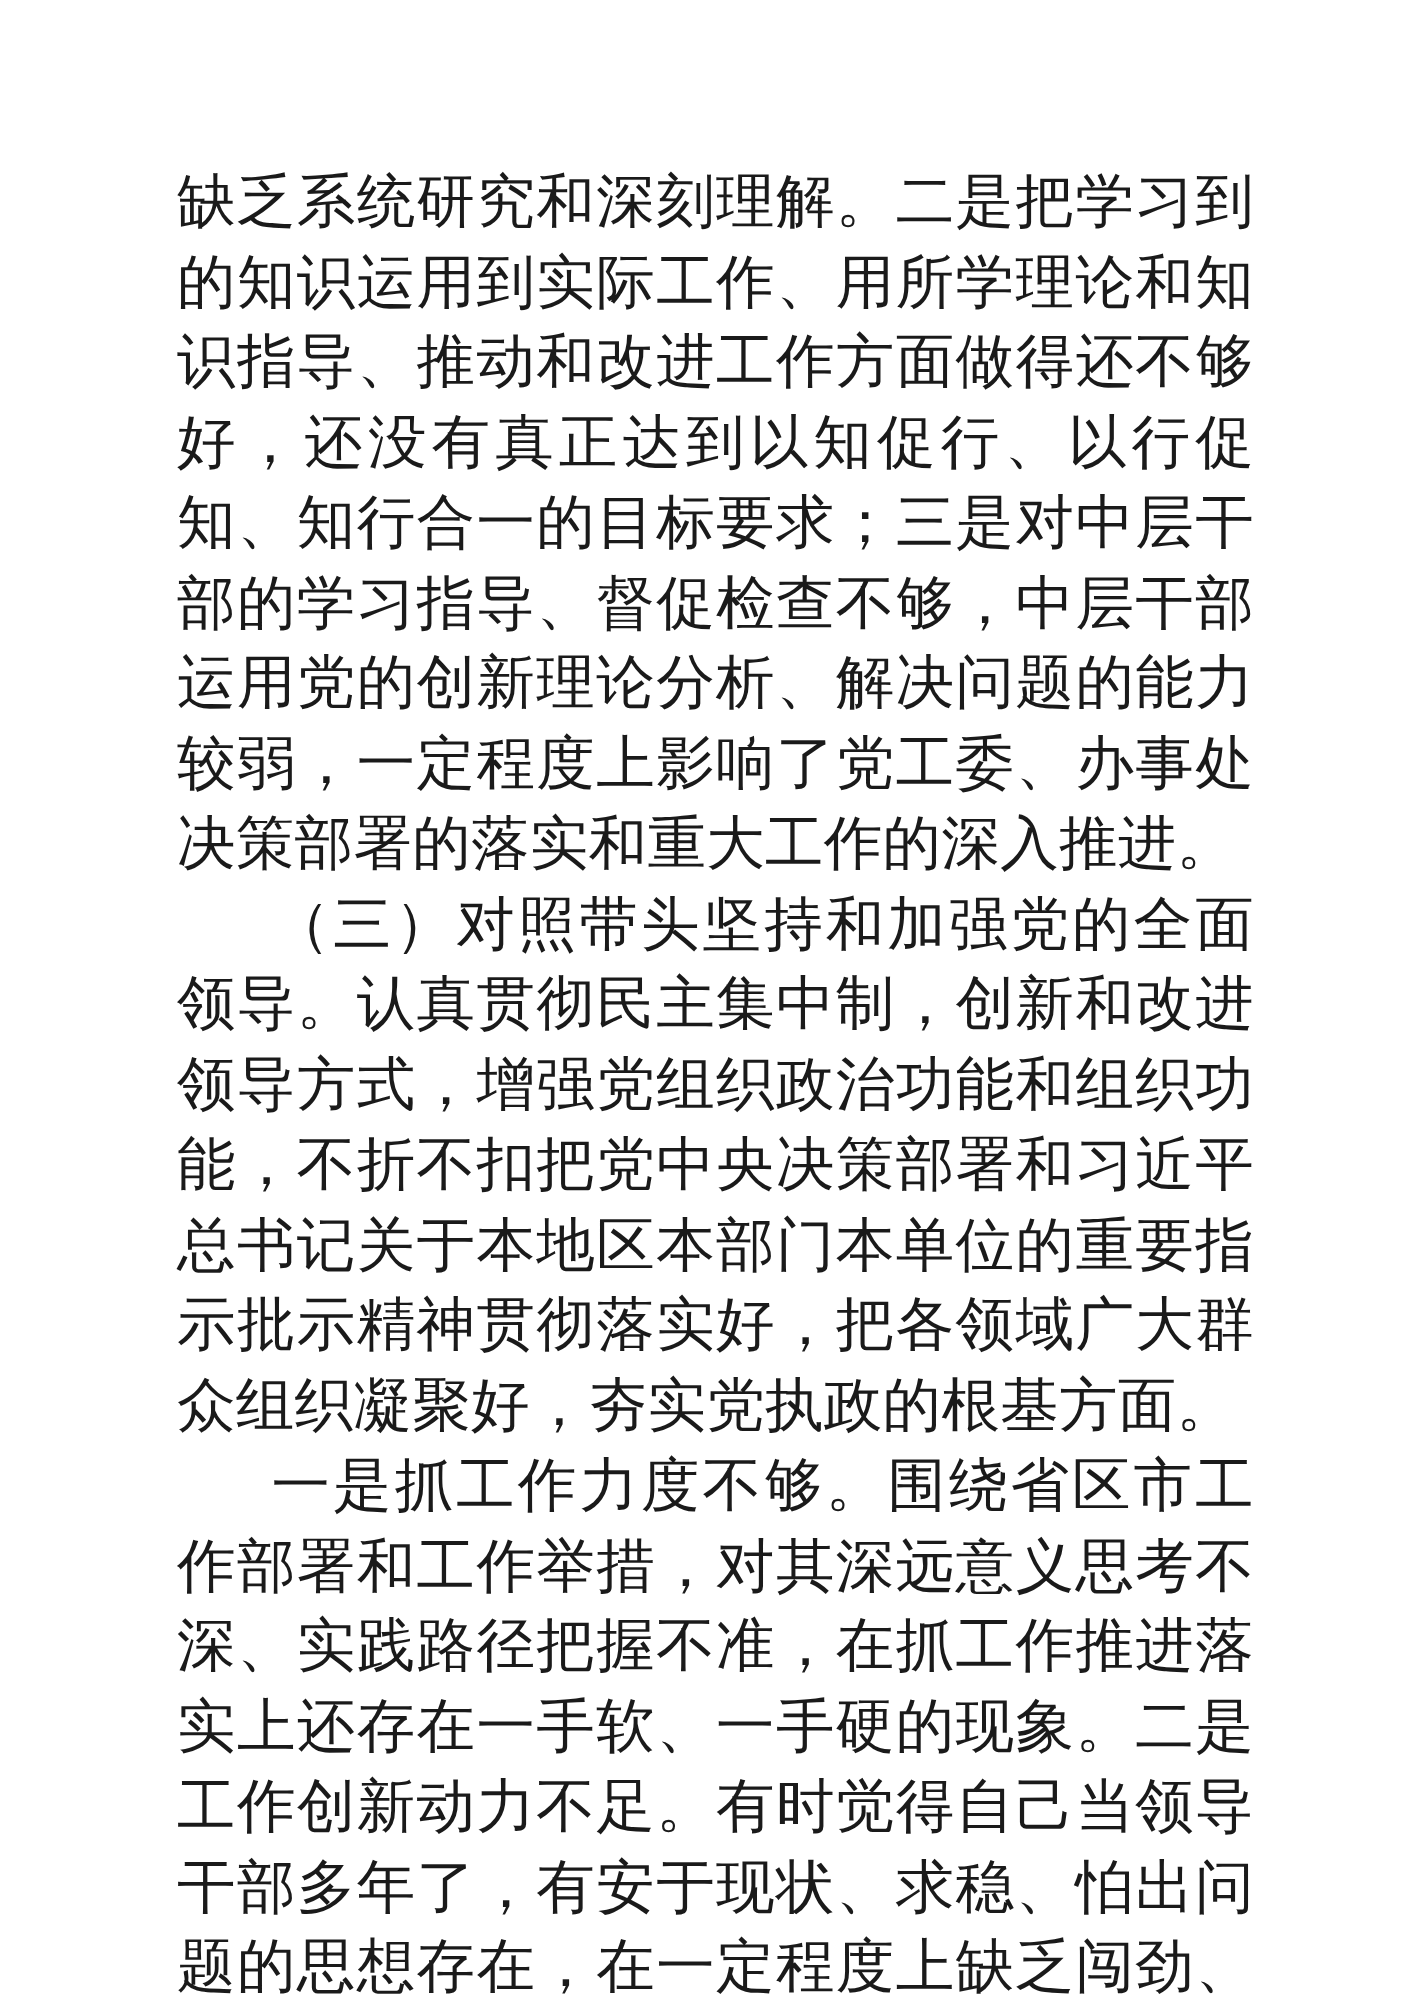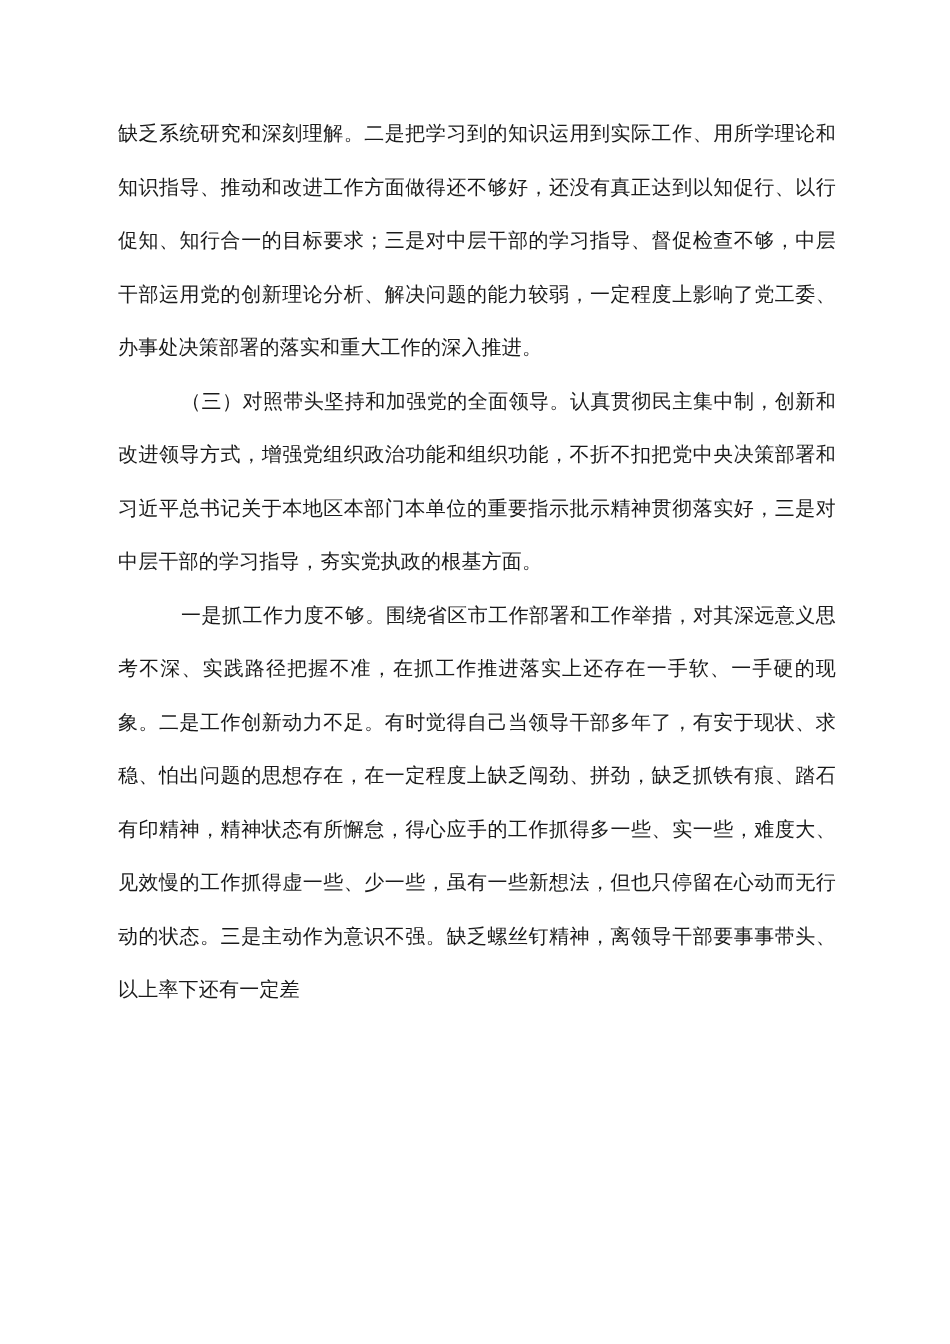--- a/index.html
+++ b/index.html
@@ -19,34 +19,34 @@
     overflow: hidden;
   }
   .doc-body {
     position: absolute;
     left: 118px;
     top: 108px;
     width: 718px;
   }
   .para {
     margin: 0 0 0px 0;
-    font-size: 20px;
+    font-size: 39px;
     line-height: 53.5px;
     color: #1a1a1a;
     text-align: justify;
     text-justify: inter-ideograph;
     letter-spacing: 0.2px;
-    font-family: Liberation Mono, monospace;
+    font-family: Liberation Serif, serif;
   }
   .para.indent {
     text-indent: 63px;
   }
 </style>
 </head>
 <body>
 
 <div class="page">
   <div class="doc-body">
     <p class="para">缺乏系统研究和深刻理解。二是把学习到的知识运用到实际工作、用所学理论和知识指导、推动和改进工作方面做得还不够好，还没有真正达到以知促行、以行促知、知行合一的目标要求；三是对中层干部的学习指导、督促检查不够，中层干部运用党的创新理论分析、解决问题的能力较弱，一定程度上影响了党工委、办事处决策部署的落实和重大工作的深入推进。</p>
-    <p class="para indent">（三）对照带头坚持和加强党的全面领导。认真贯彻民主集中制，创新和改进领导方式，增强党组织政治功能和组织功能，不折不扣把党中央决策部署和习近平总书记关于本地区本部门本单位的重要指示批示精神贯彻落实好，三是对中层干部的学习指导，夯实党执政的根基方面。</p>
+    <p class="para indent">（三）对照带头坚持和加强党的全面领导。认真贯彻民主集中制，创新和改进领导方式，增强党组织政治功能和组织功能，不折不扣把党中央决策部署和习近平总书记关于本地区本部门本单位的重要指示批示精神贯彻落实好，把各领域广大群众组织凝聚好，夯实党执政的根基方面。</p>
     <p class="para indent">一是抓工作力度不够。围绕省区市工作部署和工作举措，对其深远意义思考不深、实践路径把握不准，在抓工作推进落实上还存在一手软、一手硬的现象。二是工作创新动力不足。有时觉得自己当领导干部多年了，有安于现状、求稳、怕出问题的思想存在，在一定程度上缺乏闯劲、拼劲，缺乏抓铁有痕、踏石有印精神，精神状态有所懈怠，得心应手的工作抓得多一些、实一些，难度大、见效慢的工作抓得虚一些、少一些，虽有一些新想法，但也只停留在心动而无行动的状态。三是主动作为意识不强。缺乏螺丝钉精神，离领导干部要事事带头、以上率下还有一定差</p>
   </div>
 </div>
 
 </body></html>

